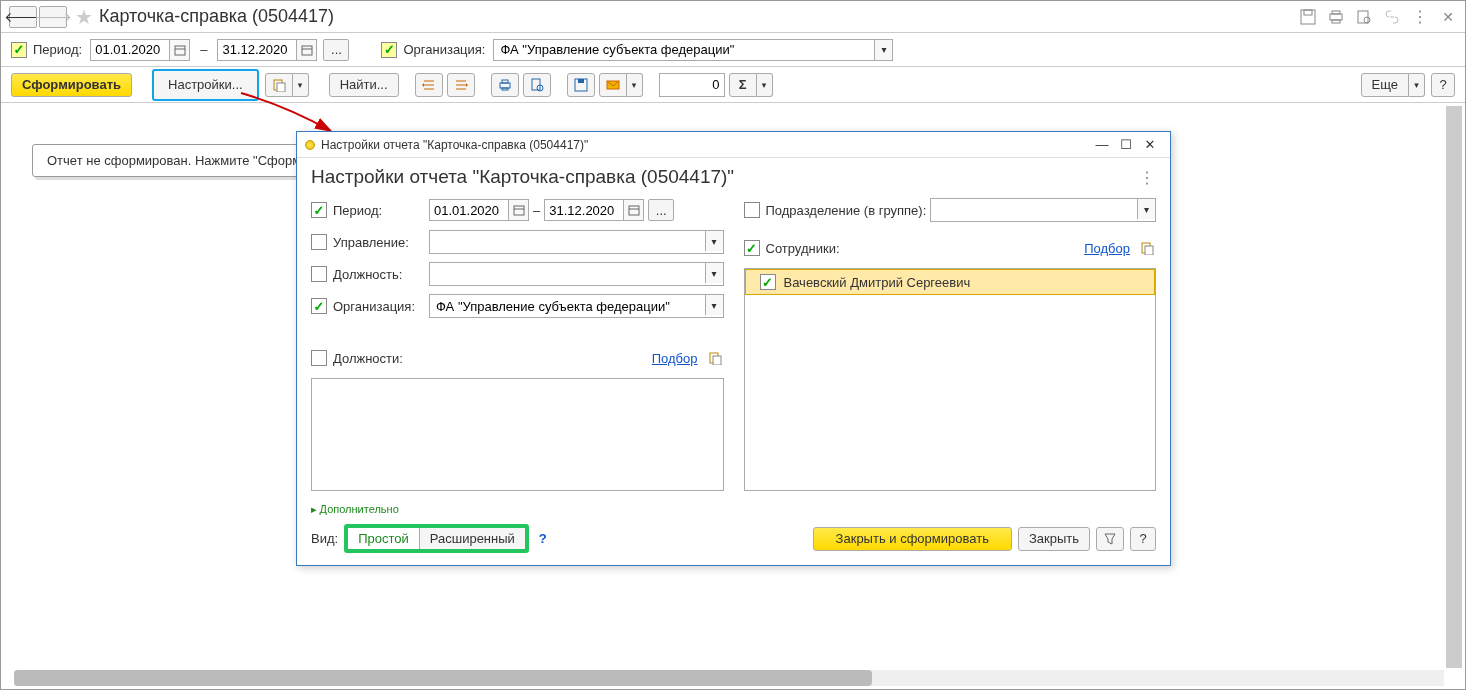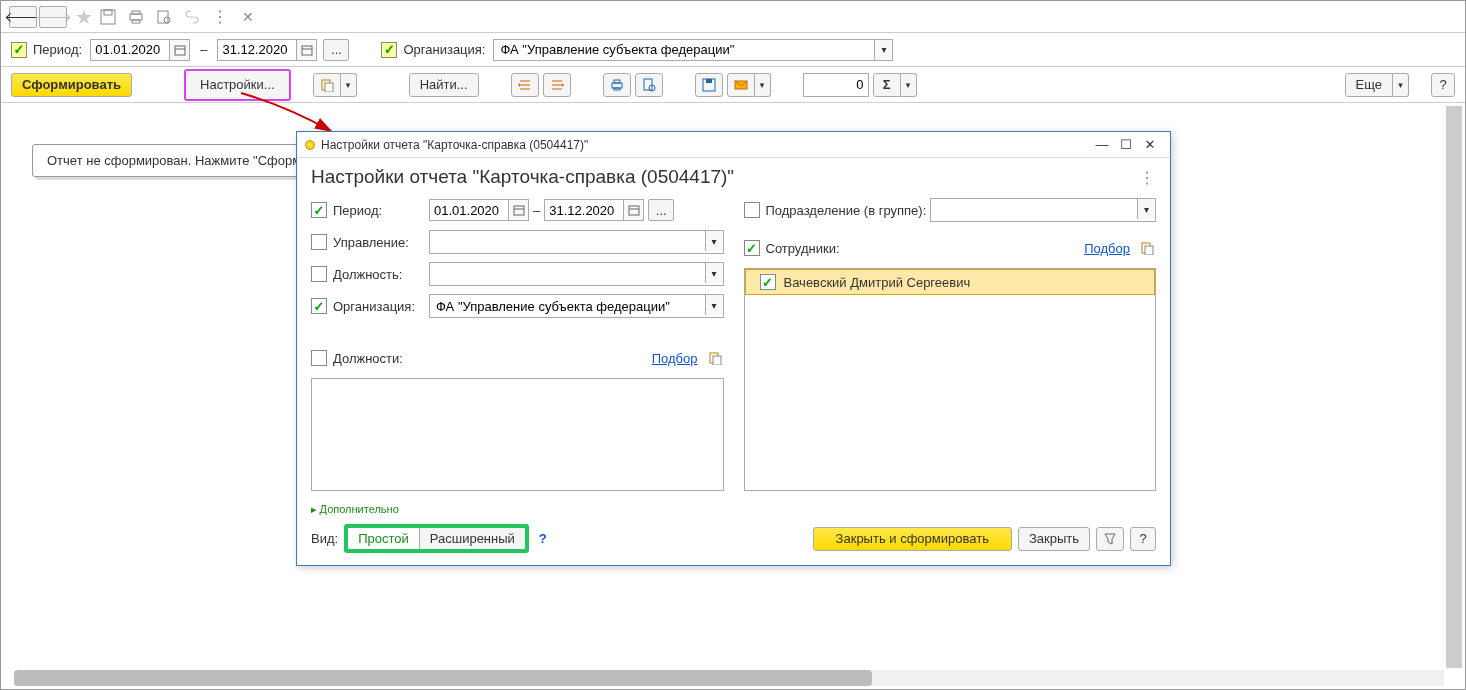--- a/index.html
+++ b/index.html
@@ -24,24 +24,24 @@
   .date-field { display: flex; align-items: center; border: 1px solid #aaa; height: 22px; background:#fff; }
   .date-field input { border: none; width: 78px; padding: 0 4px; font-size: 13px; height:20px; outline:none; }
   .cal-btn { width: 20px; height: 20px; border-left: 1px solid #aaa; display: flex; align-items: center; justify-content: center; cursor: pointer; background:#f8f8f8; }
   .sep { margin: 0 4px; }
   .more-btn { width: 26px; height: 22px; border: 1px solid #aaa; background: #f5f5f5; display: flex; align-items: center; justify-content: center; cursor: pointer; border-radius:2px; }
   .org-field { display: flex; align-items: center; border: 1px solid #aaa; height: 22px; background:#fff; flex: 0 0 400px; }
   .org-field input { border: none; padding: 0 6px; font-size: 13px; flex: 1; height:20px; outline:none; }
   .dd-btn { width: 18px; height: 20px; border-left: 1px solid #aaa; display: flex; align-items: center; justify-content: center; cursor: pointer; background:#f8f8f8; font-size:10px; }
   
   
-  .toolbar { height: 36px; display: flex; align-items: center; padding: 0 10px; gap: 22px; border-bottom: 1px solid #ccc; }
+  .toolbar { height: 36px; display: flex; align-items: center; padding: 0 10px; gap: 6px; border-bottom: 1px solid #ccc; }
   .btn { height: 24px; border: 1px solid #aaa; background: #f5f5f5; padding: 0 10px; display: flex; align-items: center; cursor: pointer; border-radius: 3px; font-size:13px; }
   .btn.yellow { background: linear-gradient(#ffe94a,#ffd900); font-weight: bold; }
-  .btn.highlight { border: 2px solid #d946ef; padding: 0 14px; height:32px; }
+  .btn.highlight { border: 2px solid #0ea5e9; padding: 0 14px; height:32px; }
   .icon-btn { width: 28px; height: 24px; border: 1px solid #aaa; background: #f5f5f5; display: flex; align-items: center; justify-content: center; cursor: pointer; border-radius: 3px; }
   .combo-btn { display:flex; }
   .combo-btn .icon-btn:first-child { border-top-right-radius:0; border-bottom-right-radius:0; }
   .combo-btn .icon-btn:last-child { border-top-left-radius:0; border-bottom-left-radius:0; border-left:none; width:16px; }
   .tbgroup { display:flex; gap:4px; margin-left:10px; }
   .num-field { border:1px solid #aaa; height:24px; width:66px; text-align:right; padding:0 4px; font-size:13px; background:#fff; }
   .spacer { flex: 1; }
   
   
   .content { position: absolute; top: 103px; left: 1px; right: 1px; bottom: 1px; background: #fff; overflow:hidden; }
@@ -91,20 +91,21 @@
 <body>
 
 <div class="window">
 
   <div class="titlebar">
     <div class="nav-btns">
       <div class="nav-btn">🡐</div>
       <div class="nav-btn" style="color:#bbb">🡒</div>
     </div>
     <div class="star">★</div>
+    <div class="title">Карточка-справка (0504417)</div>
     <div class="title-icons">
       <div class="title-icon">
           <svg width="16" height="16" viewBox="0 0 16 16">
             <rect x="1" y="1" width="14" height="14" fill="none" stroke="#888"></rect>
             <rect x="4" y="1" width="8" height="5" fill="none" stroke="#888"></rect>
           </svg>
         </div>
       <div class="title-icon">
           <svg width="16" height="16" viewBox="0 0 16 16">
             <rect x="2" y="5" width="12" height="6" fill="none" stroke="#888"></rect>

